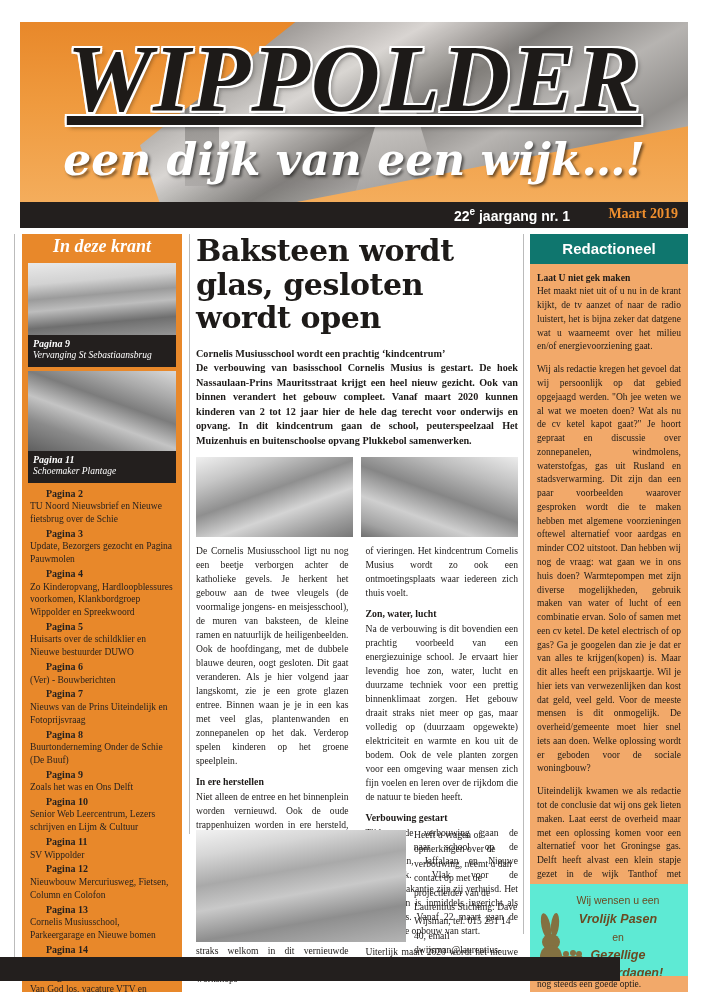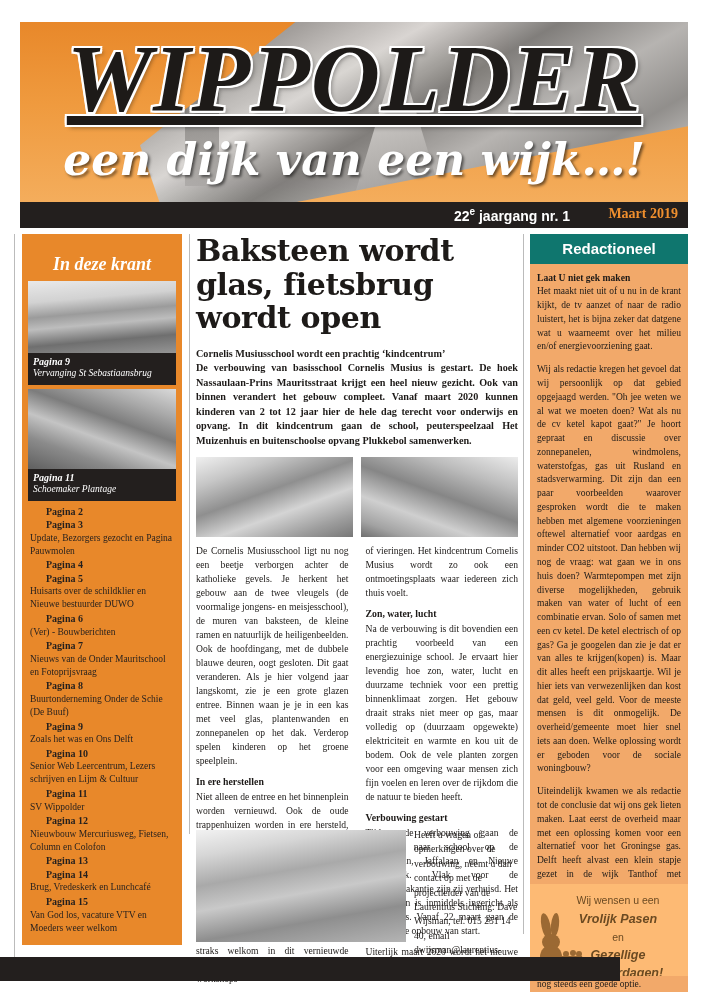--- a/index.html
+++ b/index.html
@@ -152,21 +152,21 @@
     padding: 0 0 8px 0;
     box-sizing: border-box;
   }
   .sidebar-title {
     text-align: center;
     font-family: "Liberation Serif", serif;
     font-weight: bold;
     font-style: italic;
     font-size: 18px;
     color: #ffffff;
-    padding: 20px 0 6px 0;
+    padding: 2px 0 6px 0;
   }
   .feature {
     margin: 0 6px;
     background: #231f1e;
   }
   .feature-img {
     width: 100%;
     height: 72px;
     display: block;
     background:
@@ -344,21 +344,21 @@
     margin: 0 0 9px 0;
     text-align: justify;
   }
 
   .easter {
     position: absolute;
     left: 530px;
     top: 884px;
     width: 158px;
     height: 92px;
-    background: #fdba74;
+    background: #5eead4;
     overflow: hidden;
   }
   .easter-lines {
     position: absolute;
     right: 8px;
     top: 8px;
     width: 124px;
     text-align: center;
     font-family: "Liberation Sans", sans-serif;
     color: #6b4a22;
@@ -419,50 +419,53 @@
     <div class="feature" style="margin-top:4px;">
       <div class="feature-img two"></div>
       <div class="feature-cap">
         <span class="pg">Pagina 11</span>
         <span class="desc">Schoemaker Plantage</span>
       </div>
     </div>
 
     <div class="toc">
       <div class="toc-page">Pagina 2</div>
+      <div class="toc-desc">TU Noord Nieuwsbrief en Nieuwe fietsbrug over de Schie</div>
       <div class="toc-page">Pagina 3</div>
       <div class="toc-desc">Update, Bezorgers gezocht en Pagina Pauwmolen</div>
       <div class="toc-page">Pagina 4</div>
+      <div class="toc-desc">Zo Kinderopvang, Hardloopblessures voorkomen, Klankbordgroep Wippolder en Spreekwoord</div>
       <div class="toc-page">Pagina 5</div>
       <div class="toc-desc">Huisarts over de schildklier en Nieuwe bestuurder DUWO</div>
       <div class="toc-page">Pagina 6</div>
       <div class="toc-desc">(Ver) - Bouwberichten</div>
       <div class="toc-page">Pagina 7</div>
-      <div class="toc-desc">Nieuws van de Onder Mauritschool en Fotoprijsvraag</div>
+      <div class="toc-desc">Nieuws van de Prins Uiteindelijk en Fotoprijsvraag</div>
       <div class="toc-page">Pagina 8</div>
       <div class="toc-desc">Buurtonderneming Onder de Schie (De Buuf)</div>
       <div class="toc-page">Pagina 9</div>
       <div class="toc-desc">Zoals het was en Ons Delft</div>
       <div class="toc-page">Pagina 10</div>
       <div class="toc-desc">Senior Web Leercentrum, Lezers schrijven en Lijm &amp; Cultuur</div>
       <div class="toc-page">Pagina 11</div>
       <div class="toc-desc">SV Wippolder</div>
       <div class="toc-page">Pagina 12</div>
       <div class="toc-desc">Nieuwbouw Mercuriusweg, Fietsen, Column en Colofon</div>
       <div class="toc-page">Pagina 13</div>
+      <div class="toc-desc">Cornelis Musiusschool, Parkeergarage en Nieuwe bomen</div>
       <div class="toc-page">Pagina 14</div>
       <div class="toc-desc">Brug, Vredeskerk en Lunchcafé</div>
       <div class="toc-page">Pagina 15</div>
       <div class="toc-desc">Van God los, vacature VTV en Moeders weer welkom</div>
 
     </div>
   </div>
 
   <div class="main">
-    <h1 class="headline">Baksteen wordt glas, fietsbrug wordt open</h1>
+    <h1 class="headline">Baksteen wordt glas, gesloten wordt open</h1>
 
     <p class="lede"><span>Cornelis Musiusschool wordt een prachtig ‘kindcentrum’</span><br><span>De verbouwing van basisschool Cornelis Musius is gestart. De hoek Nassaulaan-Prins Mauritsstraat krijgt een heel nieuw gezicht. Ook van binnen verandert het gebouw compleet. Vanaf maart 2020 kunnen kinderen van 2 tot 12 jaar hier de hele dag terecht voor onderwijs en opvang. In dit kindcentrum gaan de school, peuterspeelzaal Het Muizenhuis en buitenschoolse opvang Plukkebol samenwerken.</span></p>
 
     <div class="art-photos">
       <div class="art-photo"></div>
       <div class="art-photo b"></div>
     </div>
 
     <div class="cols">
       <div class="col">

